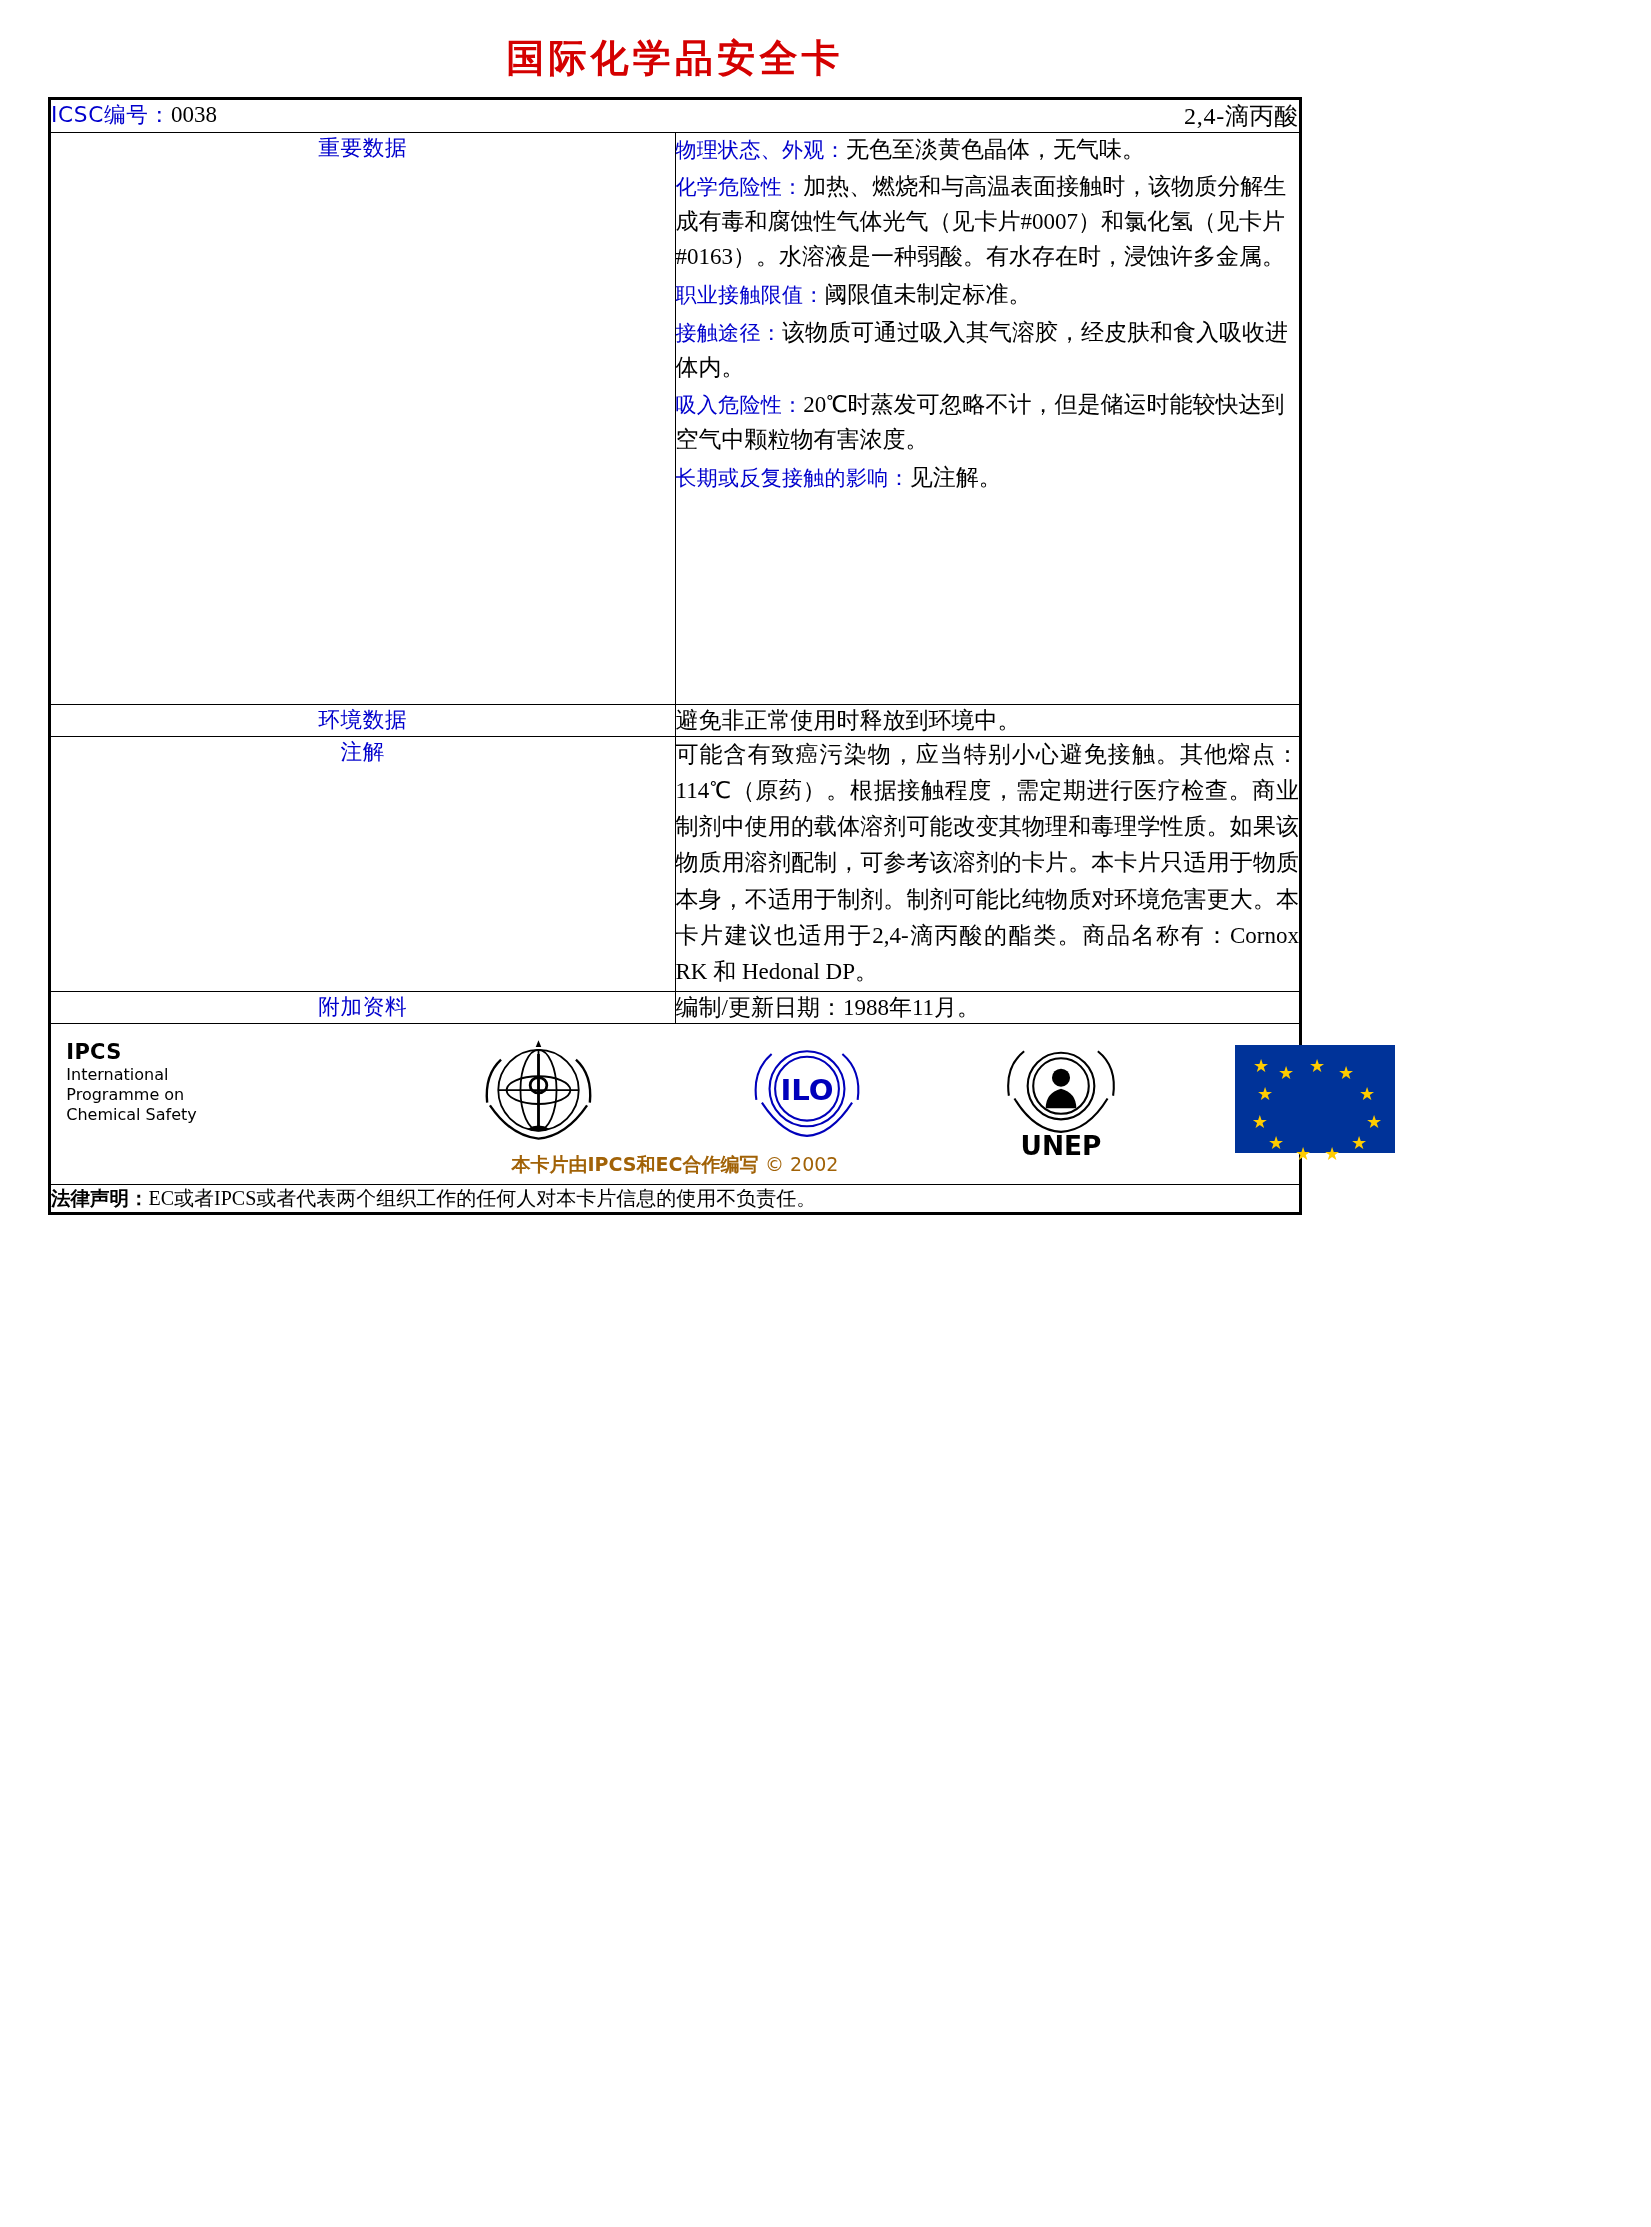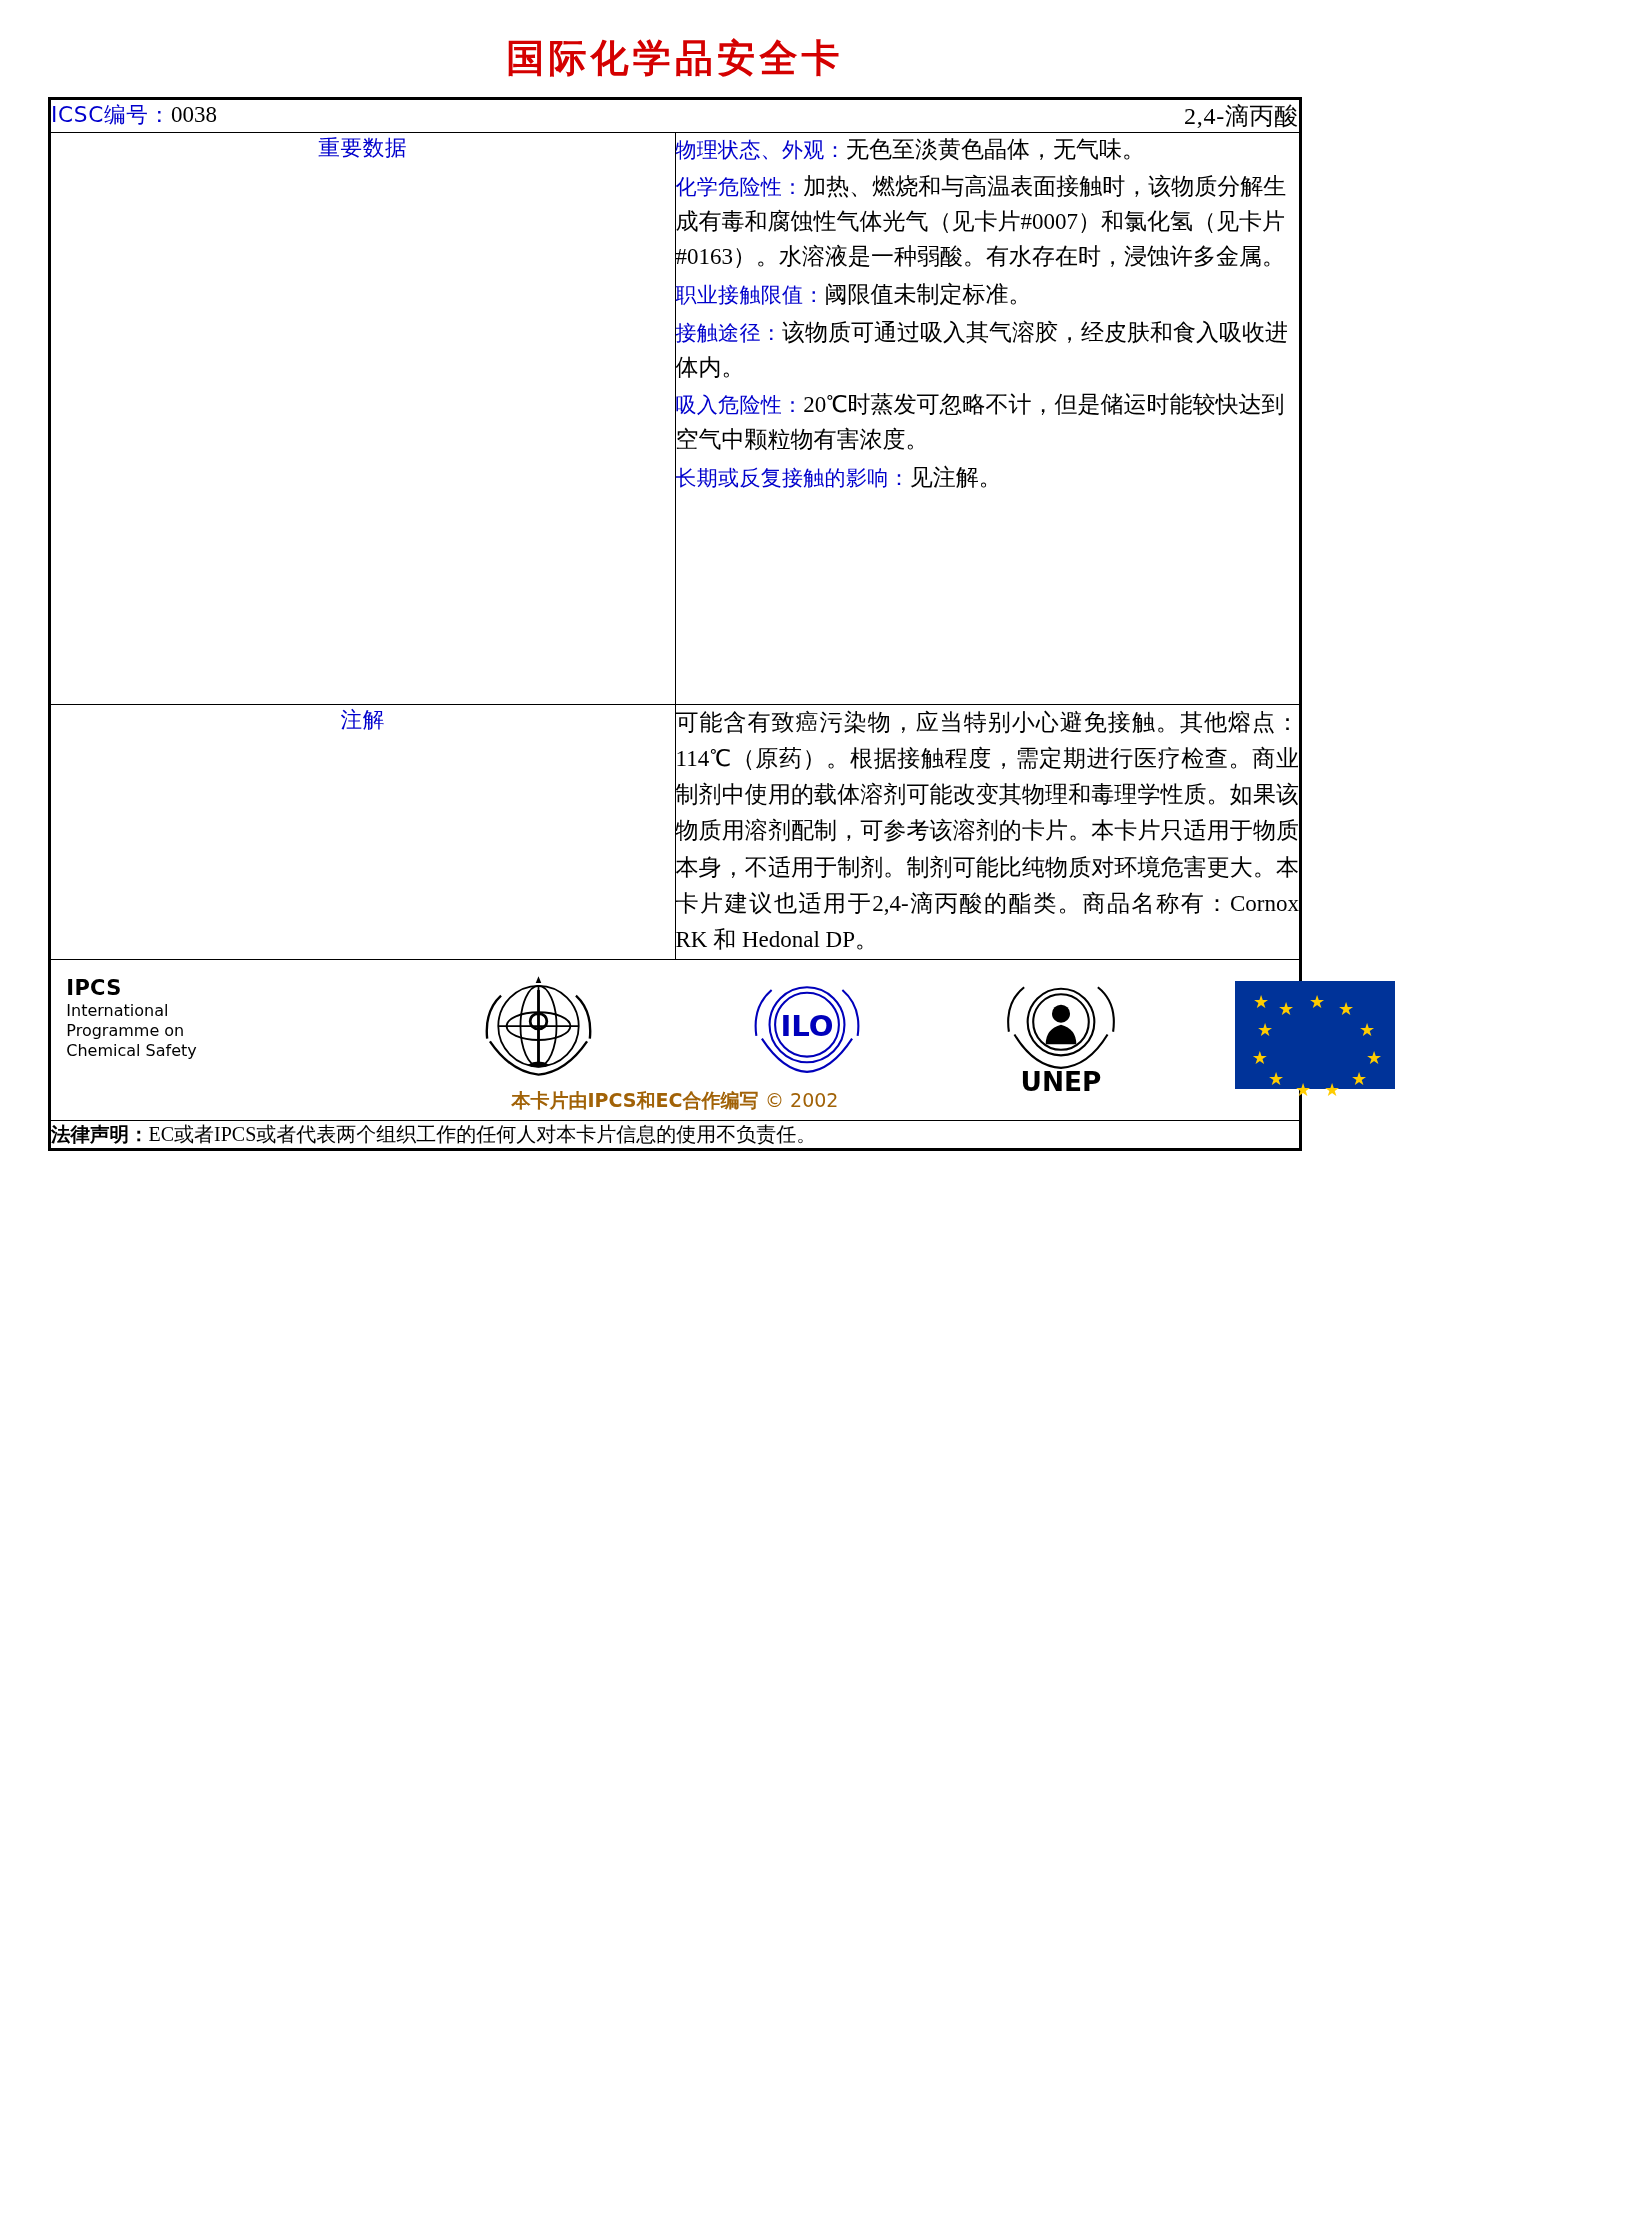--- a/index.html
+++ b/index.html
@@ -219,26 +219,34 @@
           <p class="para">
             <span class="k-inline">吸入危险性：</span><span class="body">20℃时蒸发可忽略不计，但是储运时能较快达到空气中颗粒物有害浓度。</span>
           </p>
           <p class="para">
             <span class="k-inline">长期或反复接触的影响：</span><span class="body">见注解。</span>
           </p>
         </td>
       </tr>
 
 
+      <tr>
+        <td class="label-cell">环境数据</td>
+        <td class="env-cell">避免非正常使用时释放到环境中。</td>
+      </tr>
 
       <tr>
         <td class="label-cell">注解</td>
         <td class="note-cell">可能含有致癌污染物，应当特别小心避免接触。其他熔点：114℃（原药）。根据接触程度，需定期进行医疗检查。商业制剂中使用的载体溶剂可能改变其物理和毒理学性质。如果该物质用溶剂配制，可参考该溶剂的卡片。本卡片只适用于物质本身，不适用于制剂。制剂可能比纯物质对环境危害更大。本卡片建议也适用于2,4-滴丙酸的酯类。商品名称有：Cornox RK 和 Hedonal DP。</td>
       </tr>
 
+      <tr>
+        <td class="label-cell">附加资料</td>
+        <td class="extra-cell">编制/更新日期：1988年11月。</td>
+      </tr>
 
       <tr class="logos-row">
         <td colspan="2">
           <div class="logos-wrap">
 
             <div class="ipcs-block">
               <div class="big">IPCS</div>
               <div class="small">International</div>
               <div class="small">Programme on</div>
               <div class="small">Chemical Safety</div>

